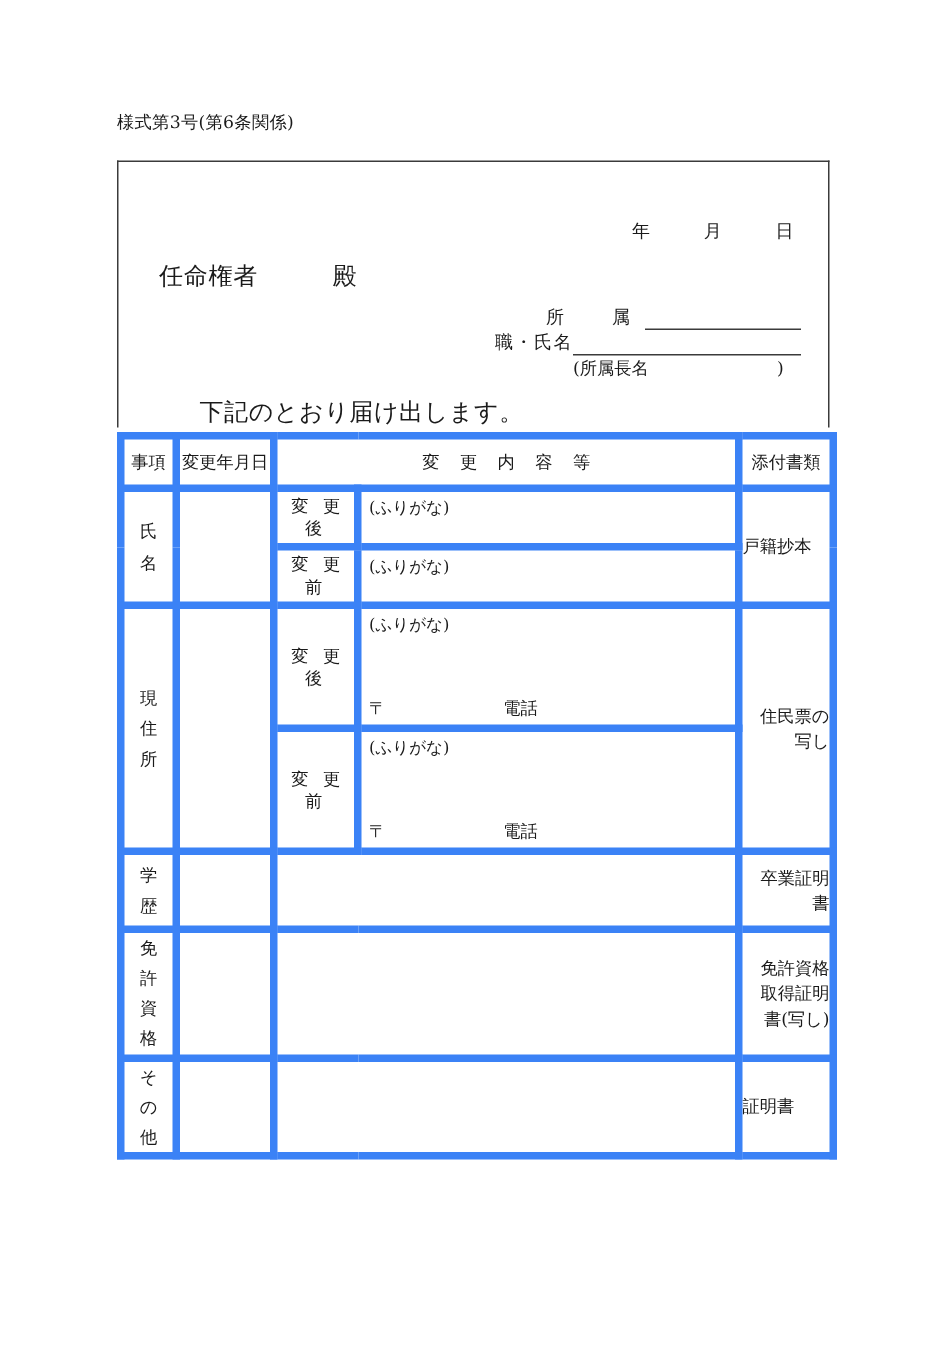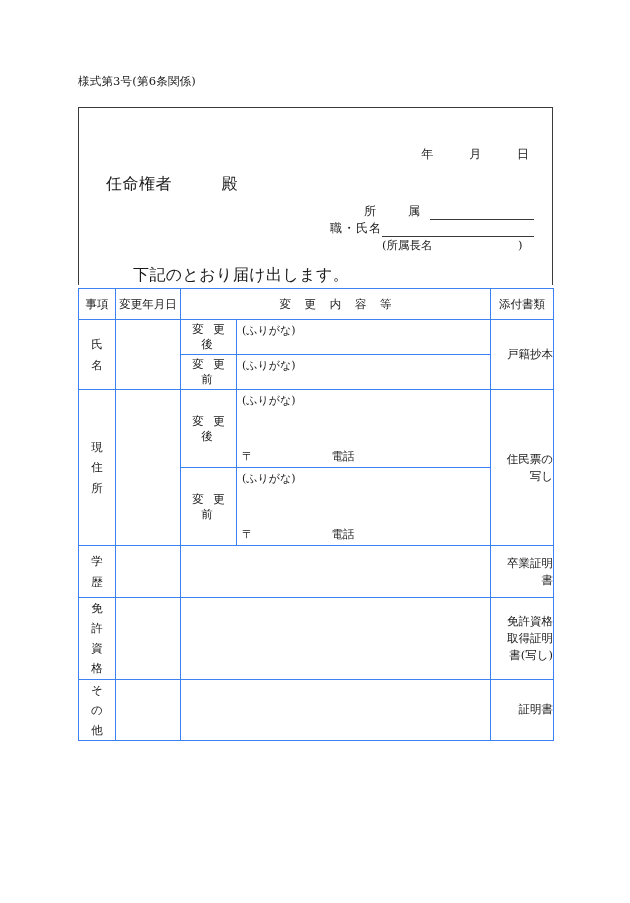--- a/index.html
+++ b/index.html
@@ -121,21 +121,21 @@
   table.main {
     position: absolute;
     left: 78px;
     top: 288px;
     width: 475px;
     border-collapse: collapse;
     table-layout: fixed;
     font-size: 11.5px;
   }
   table.main td {
-    border: 1px solid #3b82f6;
+    border: 5px solid #3b82f6;
     padding: 0;
     vertical-align: middle;
     position: relative;
   }
   .c-item  { width: 37px; }
   .c-date  { width: 65px; }
   .c-sub   { width: 56px; }
   .c-body  { width: 254px; }
   .c-attach{ width: 63px; }
 
@@ -156,21 +156,21 @@
   .vlabel span { display: block; }
 
   .sublabel {
     text-align: center;
     letter-spacing: 3px;
     text-indent: 3px;
     font-size: 11.5px;
   }
 
   .attach {
-    text-align: right;
+    text-align: left;
     font-size: 11.5px;
     line-height: 1.45;
     padding: 2px 3px;
   }
   .attach.left { text-align: right; padding-left: 5px; }
 
   .furi {
     position: absolute;
     left: 5px;
     top: 3px;

